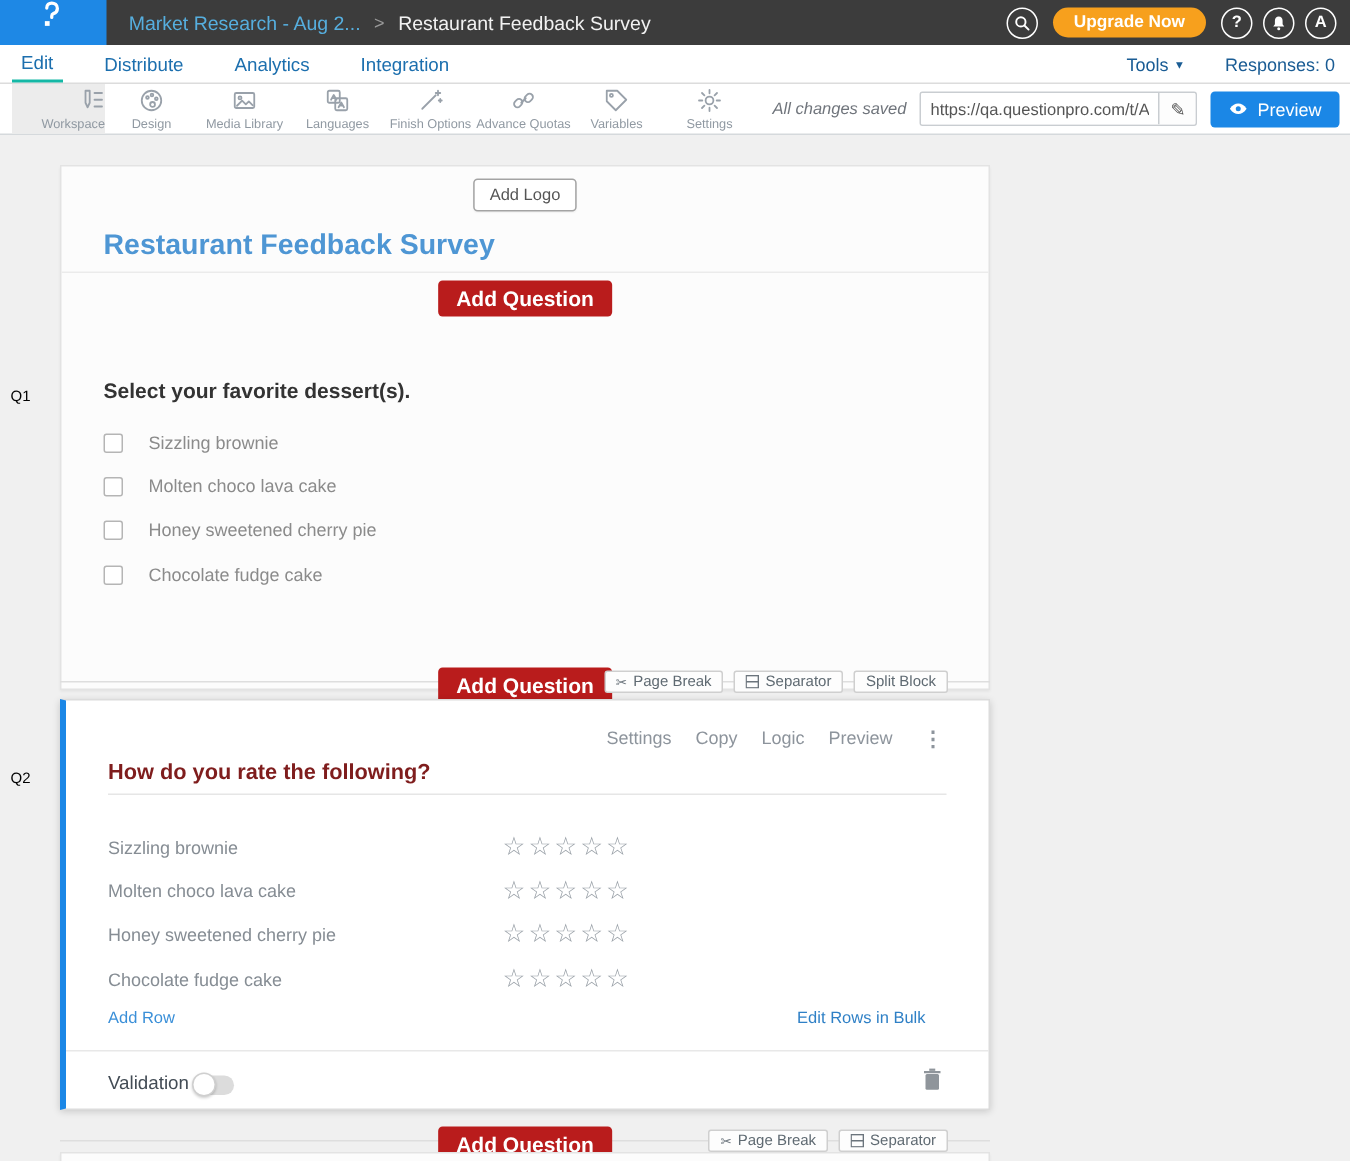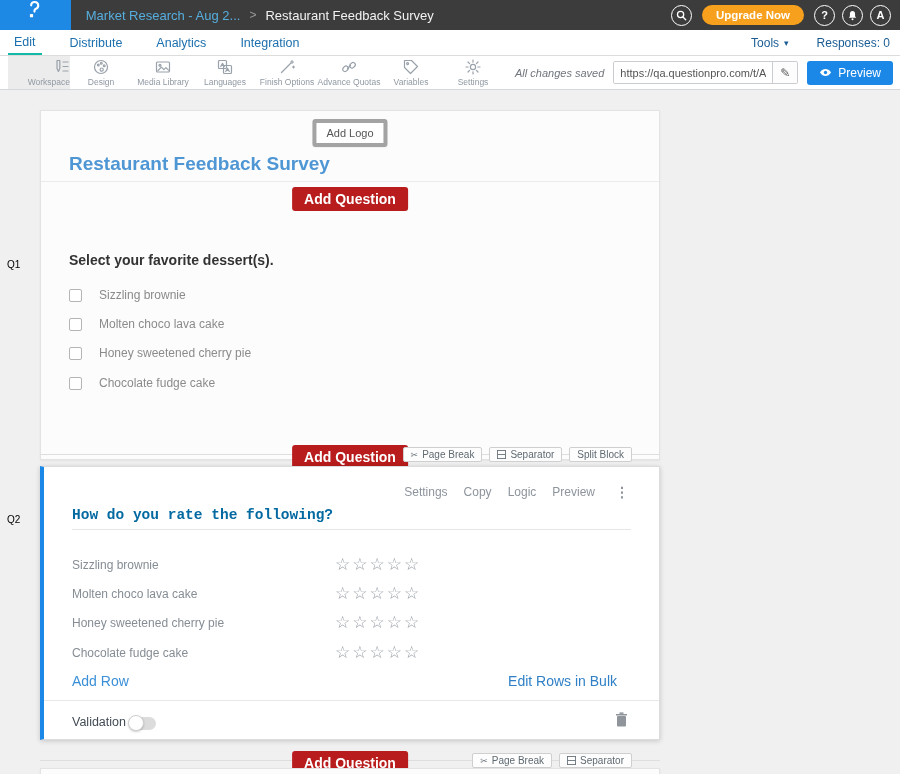--- a/index.html
+++ b/index.html
@@ -43,21 +43,21 @@
 
   
   .canvas { position:relative; height:684px; background:#f0f0f0; overflow:hidden; }
   .q-label { position:absolute; left:7px; color:#000000; font-size:10px; }
   #q1-label { top:169px; }
   #q2-label { top:424px; }
 
   .card { position:absolute; left:40px; width:620px; background:#fcfcfc; border:1px solid #e3e3e3; box-shadow:0 1px 2px rgba(0,0,0,.06); }
   #card1 { top:20px; height:350px; }
   .hline { position:absolute; left:0; right:0; height:1px; background:#ebebeb; }
-  .btn-white { background:#fff; border:4px solid #a3a3a3; border-radius:3px; font-size:11px; color:#555; padding:4px 10px; cursor:pointer; font-family:inherit; box-shadow:0 1px 1px rgba(0,0,0,.04); }
+  .btn-white { background:#fff; border:1px solid #a3a3a3; border-radius:3px; font-size:11px; color:#555; padding:4px 10px; cursor:pointer; font-family:inherit; box-shadow:0 1px 1px rgba(0,0,0,.04); }
   #add-logo { position:absolute; top:8px; left:50%; transform:translateX(-50%); }
   .survey-title { position:absolute; left:28px; top:42px; font-size:19px; color:#4e96d4; cursor:pointer; }
   .btn-addq { background:#b91c1c; color:#fff; border:none; border-radius:3px; font-size:14px; font-weight:700; padding:4px 12px; cursor:pointer; font-family:inherit; }
   #card1 .btn-addq { position:absolute; top:76px; left:50%; transform:translateX(-50%); }
   .q1-text { position:absolute; left:28px; top:141px; font-size:14px; color:#333; font-weight:600; cursor:pointer; }
   .opt-row { position:absolute; left:28px; display:flex; align-items:center; gap:17px; cursor:pointer; }
   .cbx { width:13px; height:13px; border:1px solid #b5b5b5; border-radius:2px; background:#fff; }
   .opt-label { font-size:12px; color:#8b8b8b; }
 
   .insert-row { position:absolute; left:40px; width:620px; height:18px; }
@@ -66,27 +66,27 @@
   .insert-row .rule { position:absolute; top:9px; left:0; right:0; height:1px; background:#dedede; }
   .insert-row .btn-addq { position:absolute; top:0; left:50%; transform:translateX(-50%); }
   .mini-group { position:absolute; right:28px; top:2px; display:flex; gap:7px; }
   .mini-btn { display:flex; align-items:center; gap:4px; background:#fdfdfd; border:1px solid #cfcfcf; border-radius:2px; font-size:10px; color:#5f6a72; padding:1px 7px; height:15px; cursor:pointer; font-family:inherit; white-space:nowrap; }
   .mini-btn .mi { font-size:9px; color:#6b747c; display:flex; align-items:center; }
 
   #card2 { top:376px; height:274px; background:#fff; border:1px solid #dcdcdc; border-left:4px solid #1b87e6; box-shadow:0 1px 5px rgba(0,0,0,.18); }
   .q-actions { position:absolute; top:17px; right:30px; display:flex; align-items:center; gap:16px; font-size:12px; color:#8d949c; }
   .q-actions span { cursor:pointer; }
   .kebab { font-size:14px; font-weight:700; margin-left:4px; color:#8d949c; }
-  .q2-text { position:absolute; left:28px; top:40px; font-size:14.5px; color:#0369a1; font-weight:600; cursor:pointer;font-family:Liberation Mono, monospace; }
+  .q2-text { position:absolute; left:28px; top:40px; font-size:14.5px; color:#7f1d1d; font-weight:600; cursor:pointer; }
   .q2-divider { position:absolute; left:28px; right:28px; top:62px; height:1px; background:#e6e6e6; }
   .rate-row { position:absolute; left:28px; right:28px; height:20px; display:flex; align-items:center; }
   .rate-label { font-size:12px; color:#868d94; }
   .stars { position:absolute; left:263px; display:flex; gap:2px; }
   .star { font-size:17px; color:#9aa1a8; line-height:18px; cursor:pointer; }
-  .link-blue { font-size:14px; color:#3a8fd8; cursor:pointer; }
+  .link-blue { font-size:11px; color:#3a8fd8; cursor:pointer; }
   #add-row { position:absolute; left:28px; top:206px; }
   #edit-rows { position:absolute; right:42px; top:206px; color:#2f80c6; }
   .full-divider { position:absolute; left:0; right:0; top:233px; height:1px; background:#e8e8e8; }
   .validation-label { position:absolute; left:28px; top:248px; font-size:12.5px; color:#434c55; font-weight:500; }
   .toggle { position:absolute; left:85px; top:250px; width:27px; height:13px; border-radius:7px; background:#dcdcdc; cursor:pointer; }
   .toggle .knob { position:absolute; left:-1px; top:-2px; width:16px; height:16px; border-radius:50%; background:#fff; border:1px solid #cfcfcf; box-shadow:0 1px 2px rgba(0,0,0,.2); }
   .trash { position:absolute; right:31px; top:245px; cursor:pointer; }
 
   #card3 { top:678px; height:10px; background:#fcfcfc; border:1px solid #e3e3e3; }
 </style>

